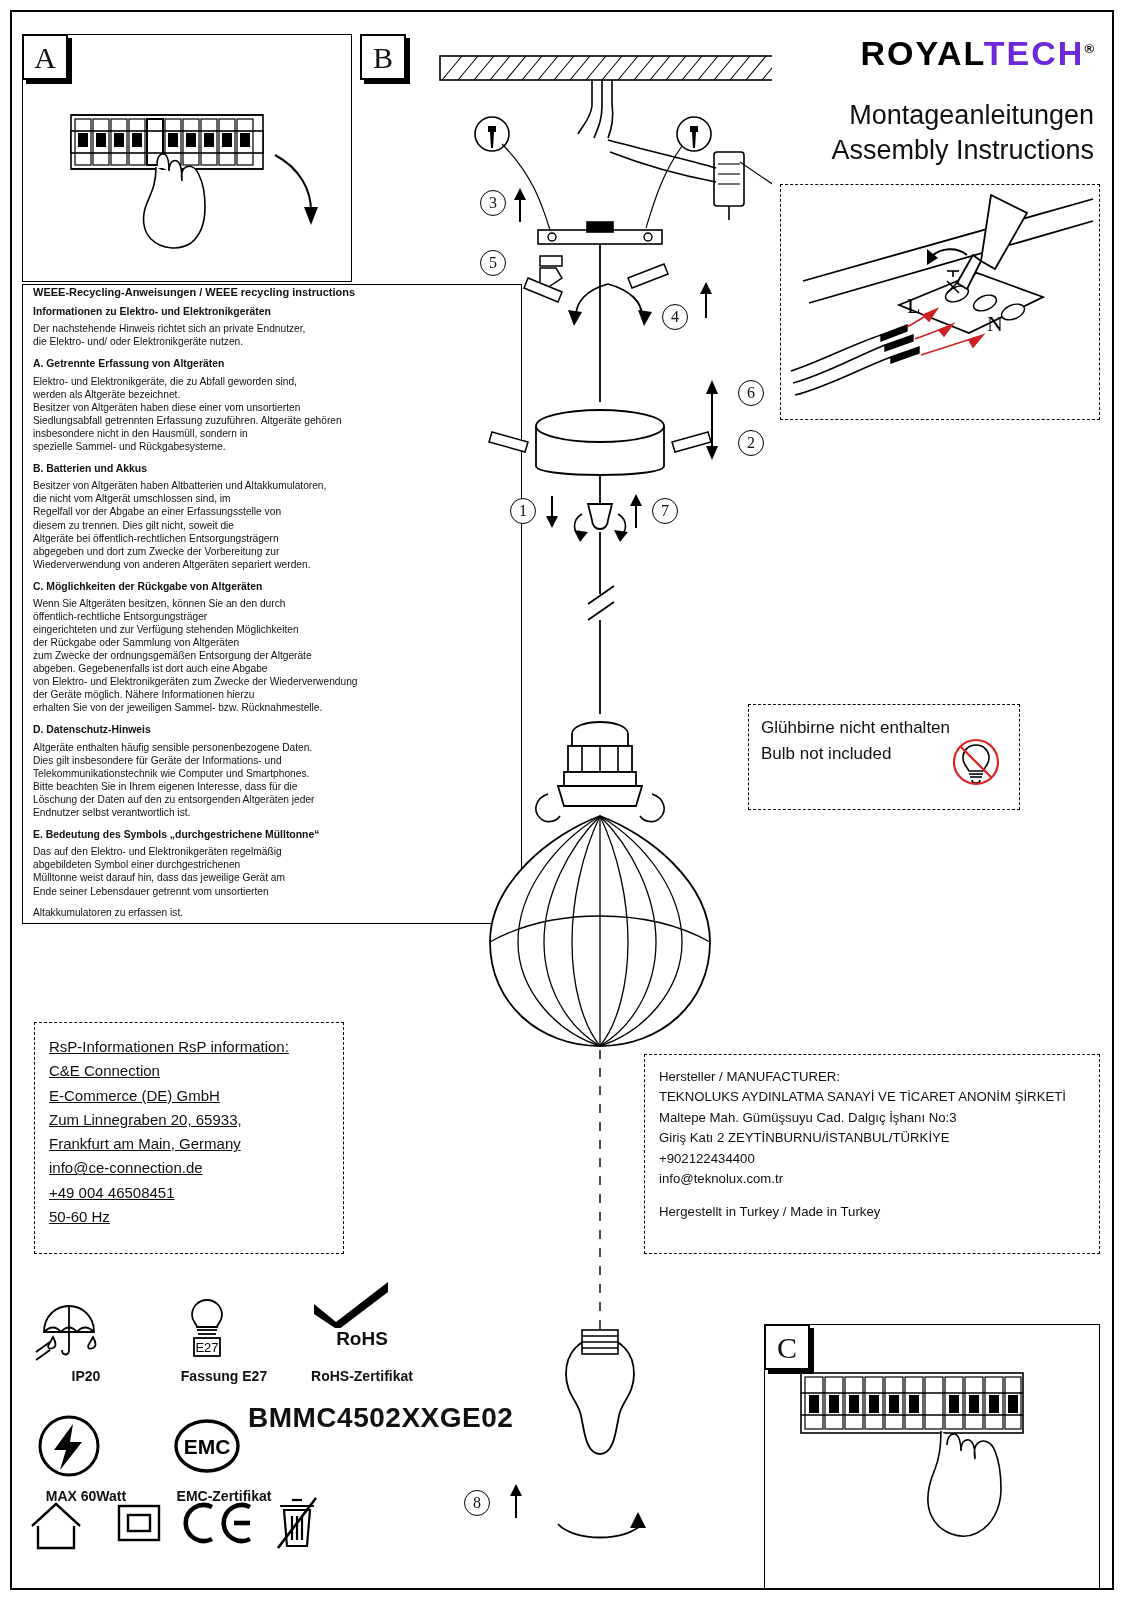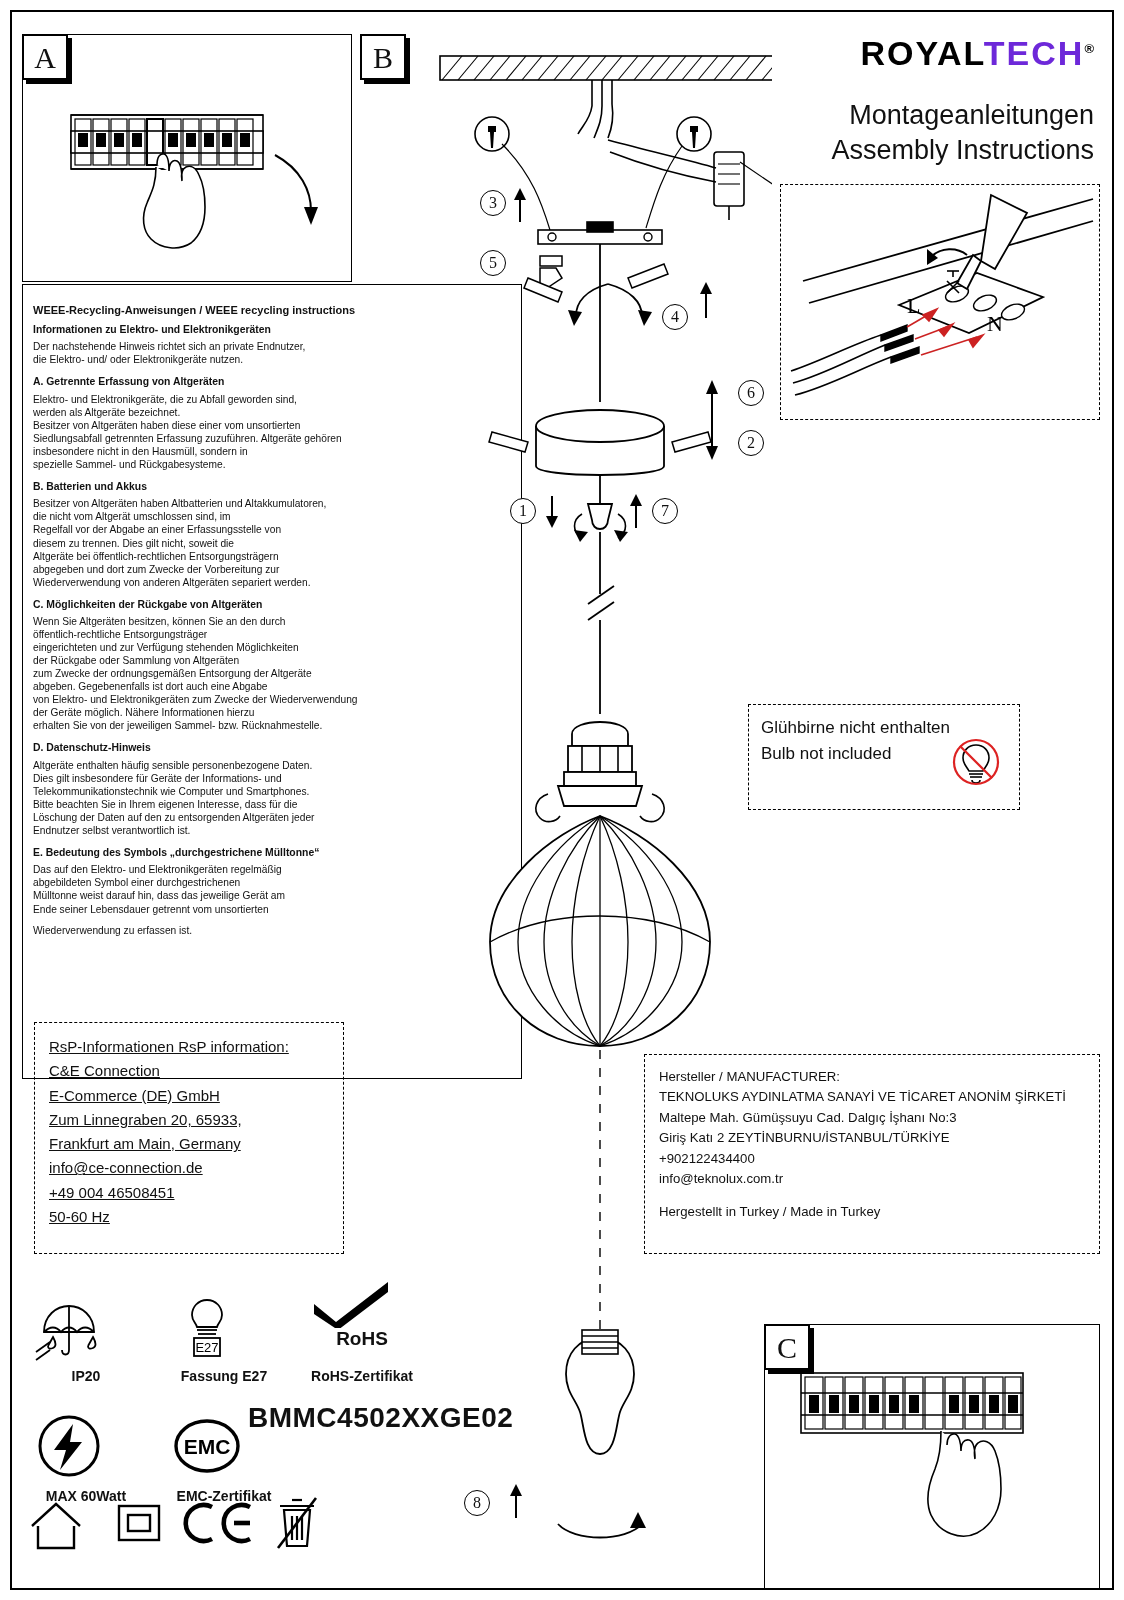--- a/index.html
+++ b/index.html
@@ -45,22 +45,22 @@
   .brand .reg { font-size:13px; vertical-align:super; color:#000; }
   .title-block {
     position:absolute; right:18px; top:86px; text-align:right;
   }
   .title-block div {
     font-size:27px; line-height:1.28; font-weight:400;
   }
 
   
   #weee {
-    left:10px; top:272px; width:500px; height:795px;
-    padding:18px 10px 0 10px;
+    left:10px; top:272px; width:500px; height:640px;
+    padding:0 10px 0 10px;
     font-size:10.2px; line-height:1.28;
   }
   #weee .hd { font-weight:bold; font-size:11px; margin:0 0 6px 0; }
   #weee .sub { font-weight:bold; font-size:10.4px; margin:9px 0 4px 0; }
   #weee p { margin:0 0 8px 0; white-space:pre-line; }
 
   
   #boxA { left:10px; top:22px; width:330px; height:248px; }
 
   
@@ -222,21 +222,21 @@
 Dies gilt insbesondere für Geräte der Informations- und
 Telekommunikationstechnik wie Computer und Smartphones.
  Bitte beachten Sie in Ihrem eigenen Interesse, dass für die
 Löschung der Daten auf den zu entsorgenden Altgeräten jeder
 Endnutzer selbst verantwortlich ist.</p>
     <div class="sub">E. Bedeutung des Symbols „durchgestrichene Mülltonne“</div>
     <p>Das auf den Elektro- und Elektronikgeräten regelmäßig
 abgebildeten Symbol einer durchgestrichenen
 Mülltonne weist darauf hin, dass das jeweilige Gerät am
 Ende seiner Lebensdauer getrennt vom unsortierten</p>
-    <p>Wiederverwendung zu erfassen ist.</p>
+    <p>Altakkumulatoren zu erfassen ist.</p>
   </div>
 
   <div class="box dashed" id="rsp">
     <div>RsP-Informationen RsP information:</div>
     <div>C&amp;E Connection</div>
     <div>E-Commerce (DE) GmbH</div>
     <div>Zum Linnegraben 20, 65933,</div>
     <div>Frankfurt am Main, Germany</div>
     <div>info@ce-connection.de</div>
     <div>+49 004 46508451</div>

